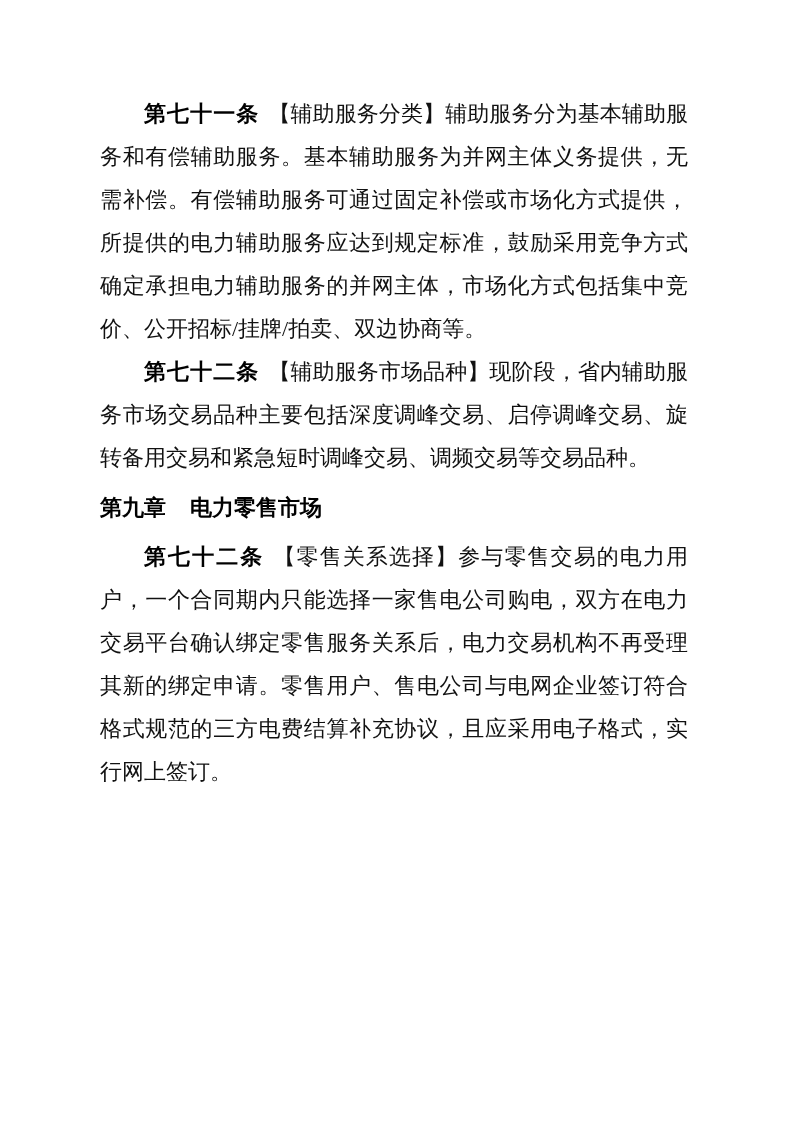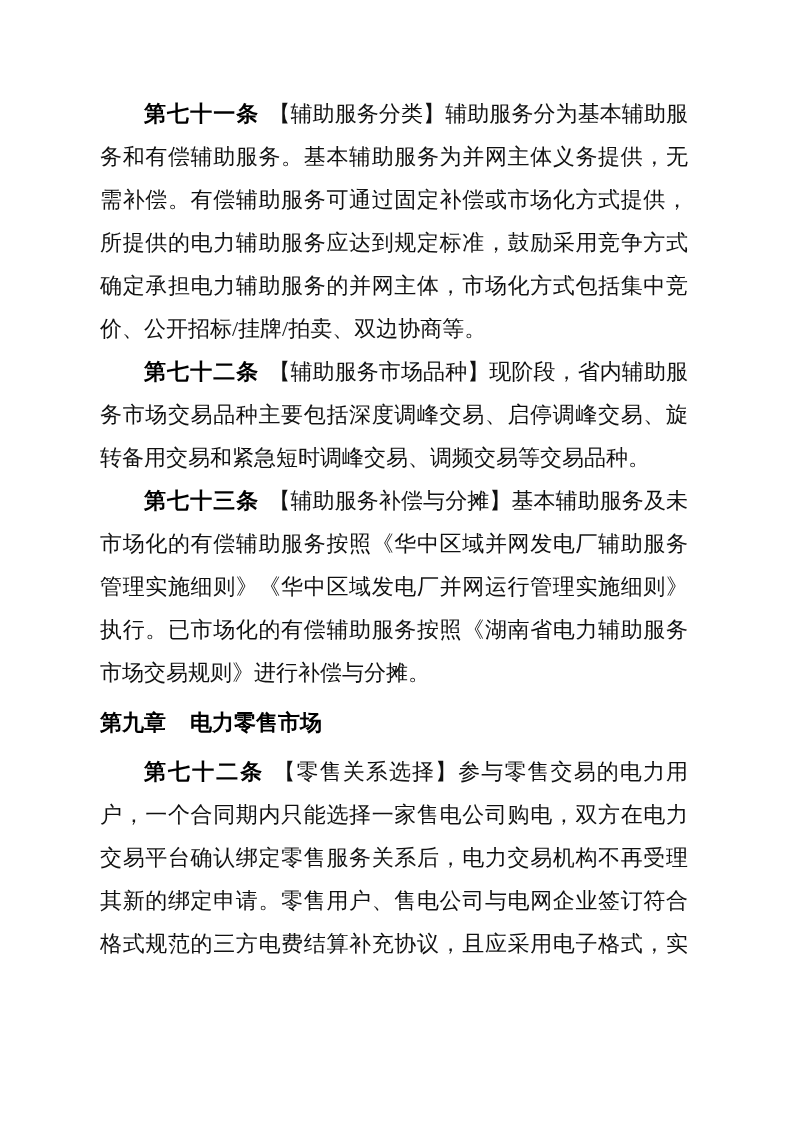--- a/index.html
+++ b/index.html
@@ -65,21 +65,20 @@
 </head>
 <body>
 
 <div class="doc-page">
   <div class="content">
 
     <p class="para"><span class="art-num">第七十一条</span><span>【辅助服务分类】</span><span>辅助服务分为基本辅助服务和有偿辅助服务。基本辅助服务为并网主体义务提供，无需补偿。有偿辅助服务可通过固定补偿或市场化方式提供，所提供的电力辅助服务应达到规定标准，鼓励采用竞争方式确定承担电力辅助服务的并网主体，市场化方式包括集中竞价、公开招标/挂牌/拍卖、双边协商等。</span></p>
 
     <p class="para"><span class="art-num">第七十二条</span><span>【辅助服务市场品种】</span><span>现阶段，省内辅助服务市场交易品种主要包括深度调峰交易、启停调峰交易、旋转备用交易和紧急短时调峰交易、调频交易等交易品种。</span></p>
 
-    <p class="para"><span class="art-num">第七十三条</span><span>【辅助服务补偿与分摊】</span><span>基本辅助服务及未市场化的有偿辅助服务按照《华中区域并网发电厂辅助服务管理实施细则》《华中区域发电厂并网运行管理实施细则》执行。已市场化的有偿辅助服务按照《湖南省电力辅助服务市场交易规则》进行补偿与分摊。</span></p>
 
     <h2 class="chapter"><span>第九章</span><span class="chapter-gap"></span><span>电力零售市场</span></h2>
 
     <p class="para"><span class="art-num">第七十二条</span><span>【零售关系选择】</span><span>参与零售交易的电力用户，一个合同期内只能选择一家售电公司购电，双方在电力交易平台确认绑定零售服务关系后，电力交易机构不再受理其新的绑定申请。零售用户、售电公司与电网企业签订符合格式规范的三方电费结算补充协议，且应采用电子格式，实行网上签订。</span></p>
 
   </div>
 
   <div class="page-number">25</div>
 </div>
 

